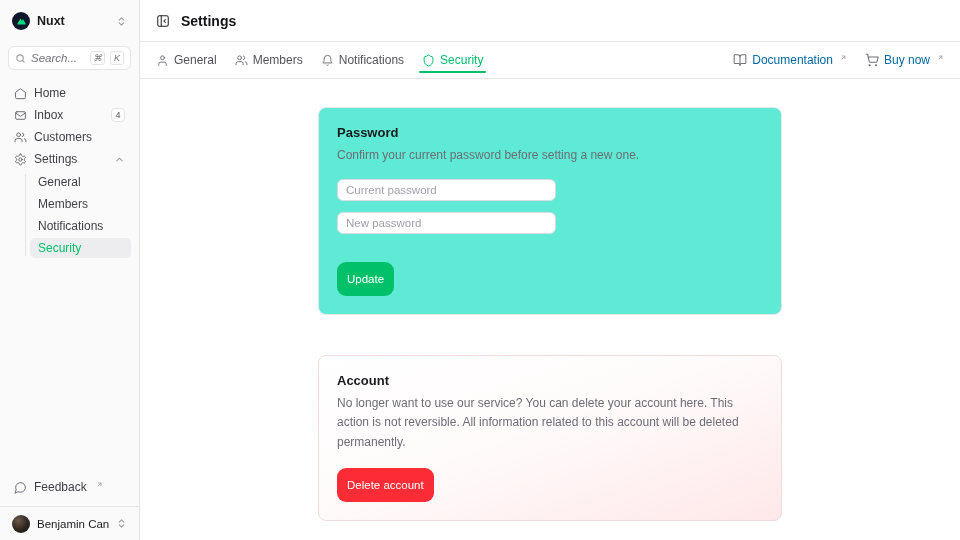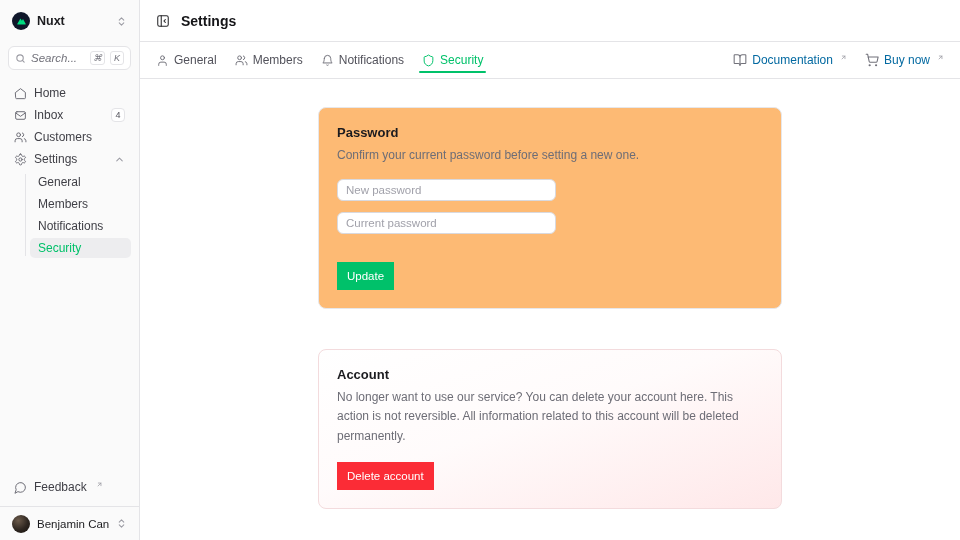--- a/index.html
+++ b/index.html
@@ -86,33 +86,33 @@
   .tab.active::after {
     content:""; position:absolute; left:-3px; right:-3px; bottom:5px;
     height:2px; border-radius:2px; background:#00c16a;
   }
   .top-links { margin-left:auto; display:flex; align-items:center; gap:18px; }
   .top-link { display:flex; align-items:center; gap:5px; color:#0369a1; font-weight:500; cursor:pointer; }
   .top-link .ic { color:#71717a; display:flex; align-items:center; }
 
   .content { flex:1; overflow:auto; padding:28px 0 24px; }
   .card { width:464px; margin:0 auto; border-radius:8px; padding:17px 18px 18px; }
-  .card-password { background:#fdba74; border:1px solid #e7e7ea; }
+  .card-password { background:#5eead4; border:1px solid #e7e7ea; }
   .card-account { margin-top:40px; border:1px solid #f3dbdd;
     background:linear-gradient(to top left, rgba(251,44,54,0.11) 0%, rgba(251,44,54,0.02) 55%, #ffffff 100%); }
   .card-title { font-size:13px; font-weight:700; color:#1b1b1f; margin-bottom:6px; }
   .card-desc { font-size:12px; color:#6d6d76; line-height:1.6; margin-bottom:14px; max-width:432px; }
 
   .field { display:block; width:219px; height:22px; margin-bottom:11px;
     background:#fff; border:1px solid #d9d9de; border-radius:6px;
     padding:0 8px; font-size:11.5px; color:#18181b; font-family:inherit; outline:none; }
   .field::placeholder { color:#a1a1aa; }
 
   .btn { display:inline-flex; align-items:center; justify-content:center;
-    border:none; border-radius:0; height:28px; padding:0 10px;
+    border:none; border-radius:9px; height:34px; padding:0 10px;
     font-size:11.5px; font-weight:500; color:#fff; font-family:inherit; cursor:pointer; }
   .btn-primary { background:#00c16a; margin-top:3px; }
   .btn-danger { background:#fb2c36; margin-top:2px; }
 
   svg { display:block; }
 </style>
 </head>
 <body>
 
 <div class="app">
@@ -320,22 +320,22 @@
           </span>
         </div>
       </div>
     </div>
 
     <div class="content">
 
       <section class="card card-password">
         <div class="card-title">Password</div>
         <div class="card-desc">Confirm your current password before setting a new one.</div>
+        <input class="field" type="password" placeholder="Current password" style="">
         <input class="field" type="password" placeholder="New password" style="">
-        <input class="field" type="password" placeholder="Current password" style="">
         <br>
         <button class="btn btn-primary">Update</button>
       </section>
 
       <section class="card card-account">
         <div class="card-title">Account</div>
         <div class="card-desc">No longer want to use our service? You can delete your account here. This action is not reversible. All information related to this account will be deleted permanently.</div>
         <button class="btn btn-danger">Delete account</button>
       </section>
 

